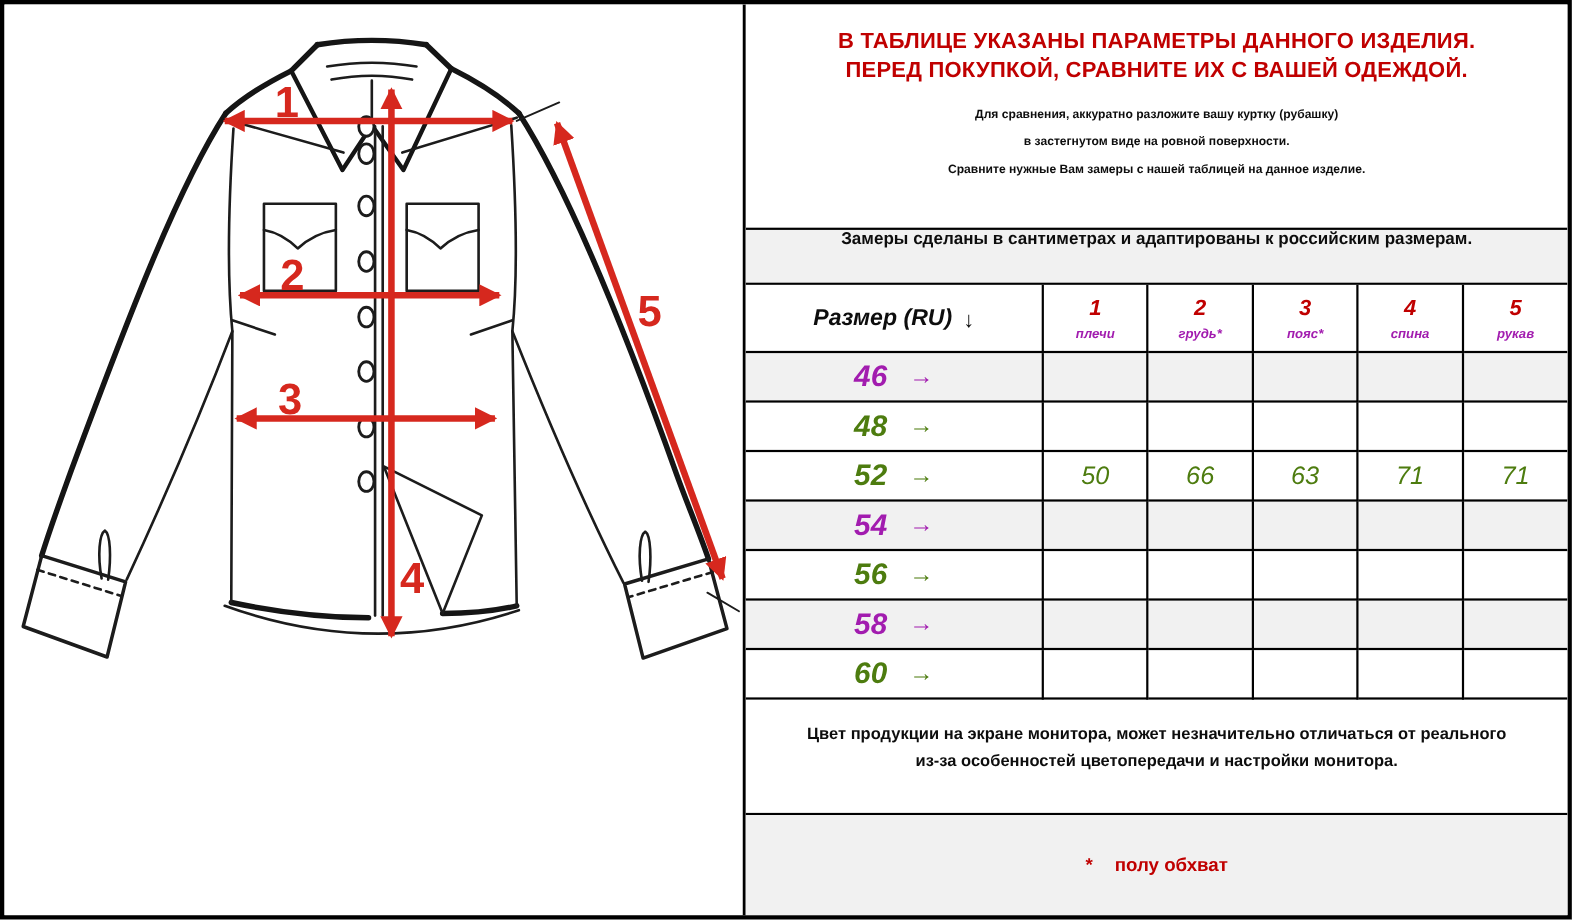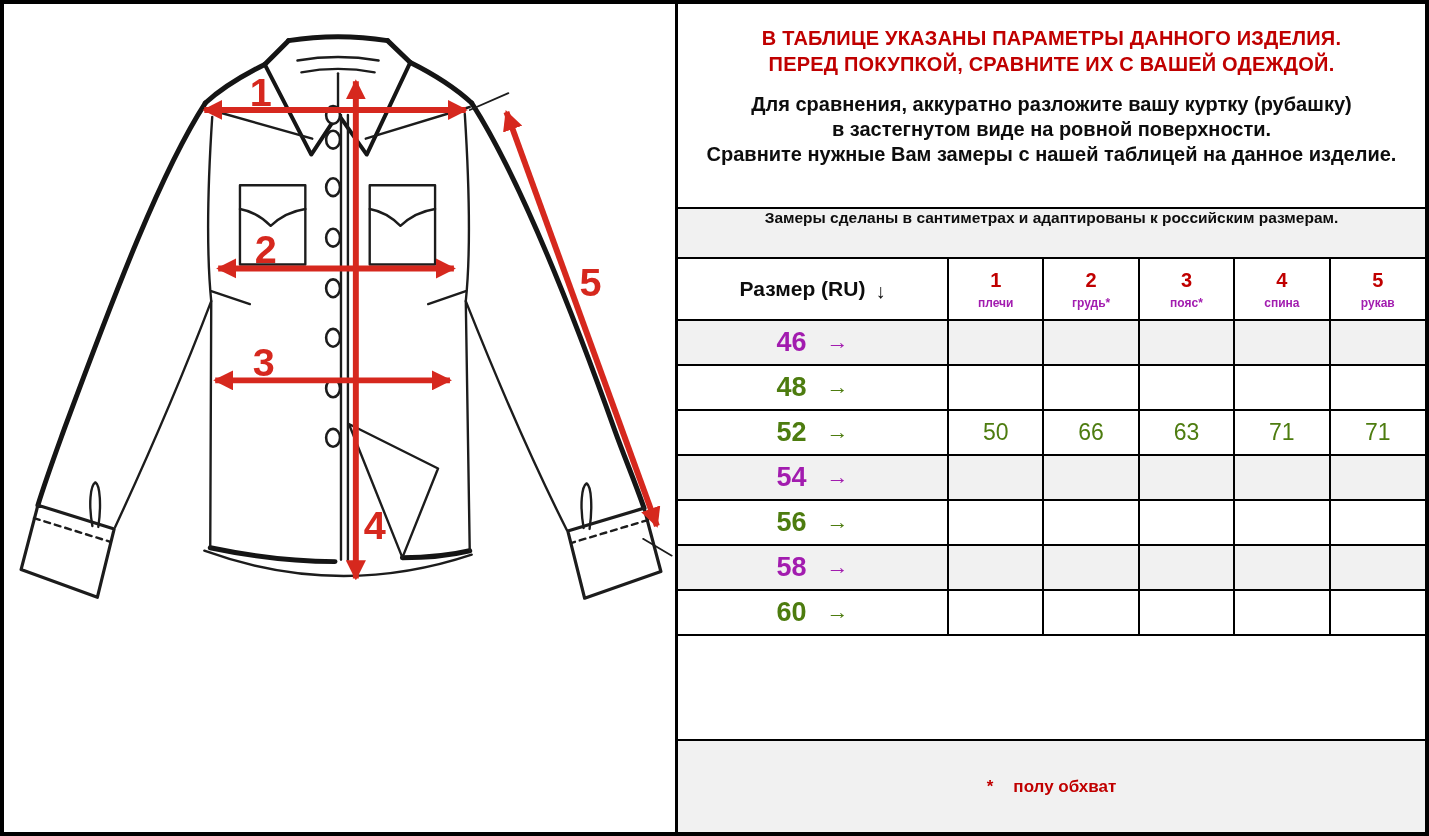--- a/index.html
+++ b/index.html
@@ -13,29 +13,29 @@
     overflow:hidden;
   }
   
   .left-panel { width:671px; height:100%; background:#fff; position:relative; flex:none; }
   .divider { width:3px; height:100%; background:#000; flex:none; }
   
   .right-panel { flex:1; display:flex; flex-direction:column; background:#fff; }
   .intro { height:203px; text-align:center; padding-top:21px; }
   .title-line { color:#c00000; font-weight:bold; font-size:20px; line-height:26px; letter-spacing:.2px; }
   .instructions { margin-top:15px; }
-  .instr-line { color:#0d0d0d; font-weight:bold; font-size:20px; line-height:25px; }
+  .instr-line { color:#0d0d0d; font-weight:bold; font-size:11px; line-height:25px; }
   .units-band {
     height:52px; background:#f1f1f1;
     border-top:2px solid #000; border-bottom:2px solid #000;
     display:flex; align-items:flex-start; justify-content:center;
     font-weight:bold; font-size:15.5px; color:#0d0d0d;
   }
   table.size-table { width:100%; border-collapse:collapse; table-layout:fixed; flex:none; }
-  table.size-table th, table.size-table td { border:2px solid #000; padding:0; text-align:center; vertical-align:middle; }
+  table.size-table th, table.size-table td { border:2px solid #000; padding:0; text-align:center; vertical-align:middle;font-style:italic; }
   table.size-table th:first-child, table.size-table td:first-child { border-left:none; }
   table.size-table th:last-child, table.size-table td:last-child { border-right:none; }
   table.size-table thead th { border-top:none; background:#fff; }
   thead tr { height:61px; }
   tbody tr { height:45px; }
   col.c-size { width:270px; }
   .size-head { font-size:21px; font-weight:bold; color:#0d0d0d; }
   .size-head .dn-arrow { font-weight:400; font-size:20px; margin-left:10px; position:relative; top:2px; }
   .col-num { color:#c00000; font-weight:bold; font-size:20px; line-height:24px; padding-top:4px; }
   .col-label { color:#a21caf; font-weight:bold; font-size:12px; line-height:22px; }
@@ -252,20 +252,24 @@
           <td class="val-cell"></td>
           <td class="val-cell"></td>
           <td class="val-cell"></td>
           <td class="val-cell"></td>
           <td class="val-cell"></td>
         </tr>
       </tbody>
     </table>
 
     <div class="notes">
+      <div class="note-para">
+        <div class="note-line2">Цвет продукции на экране монитора, может незначительно отличаться от реального</div>
+        <div class="note-line2">из-за особенностей цветопередачи и настройки монитора.</div>
+      </div>
     </div>
 
     <div class="foot-bar">
       <span>*</span>
       <span class="gap">полу обхват</span>
     </div>
 
   </div>
 </div>
 

